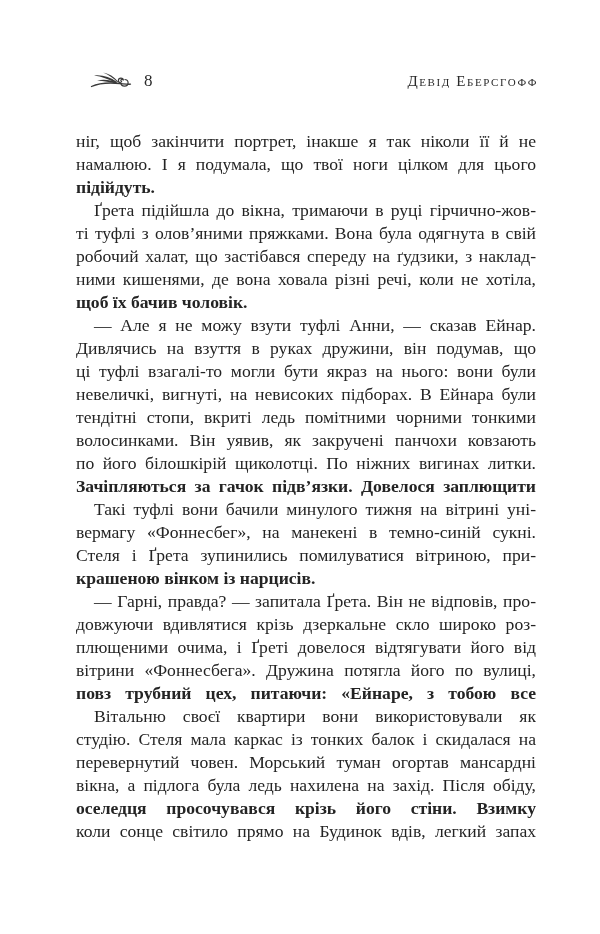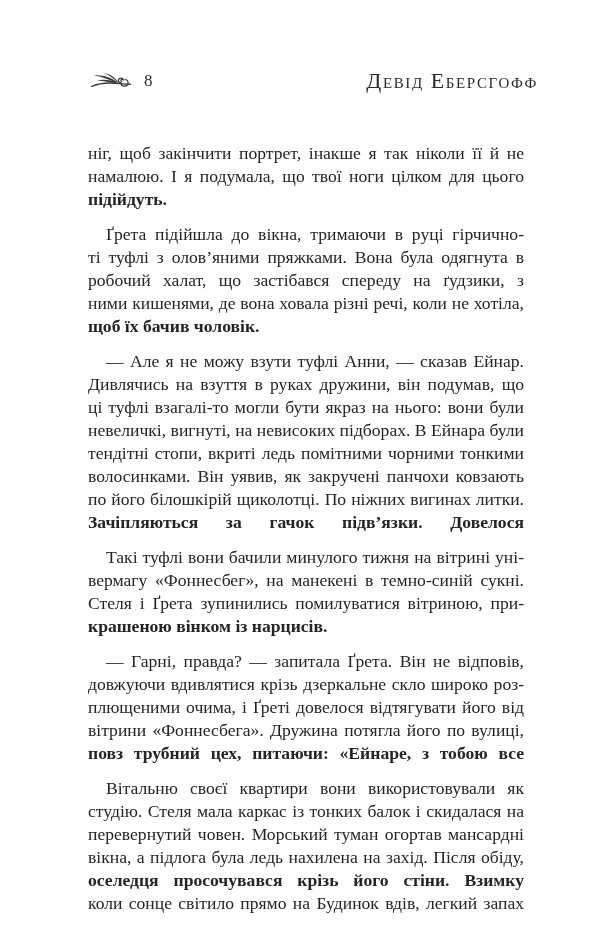--- a/index.html
+++ b/index.html
@@ -38,36 +38,36 @@
     margin-left: 14px;
     flex: 0 0 auto;
   }
   .page-number {
     font-size: 17px;
     letter-spacing: 0.5px;
     color: #2a2a2a;
   }
   .running-author {
     font-variant: small-caps;
-    font-size: 22px;
+    font-size: 15px;
     letter-spacing: 1.6px;
     color: #2a2a2a;
     white-space: nowrap;
   }
   
   .text-block {
     position: absolute;
     top: 130px;
     left: 76px;
     width: 460px;
     font-size: 17.6px;
     line-height: 23px;
     color: #242424;
   }
-  .para { margin: 12px; }
+  .para { margin: 0; }
   .line {
     text-align: justify;
     text-align-last: justify;
     white-space: normal;
     height: 23px;
     overflow: hidden;
   }
   .line.last {
     text-align-last: left;
     font-weight: bold;

